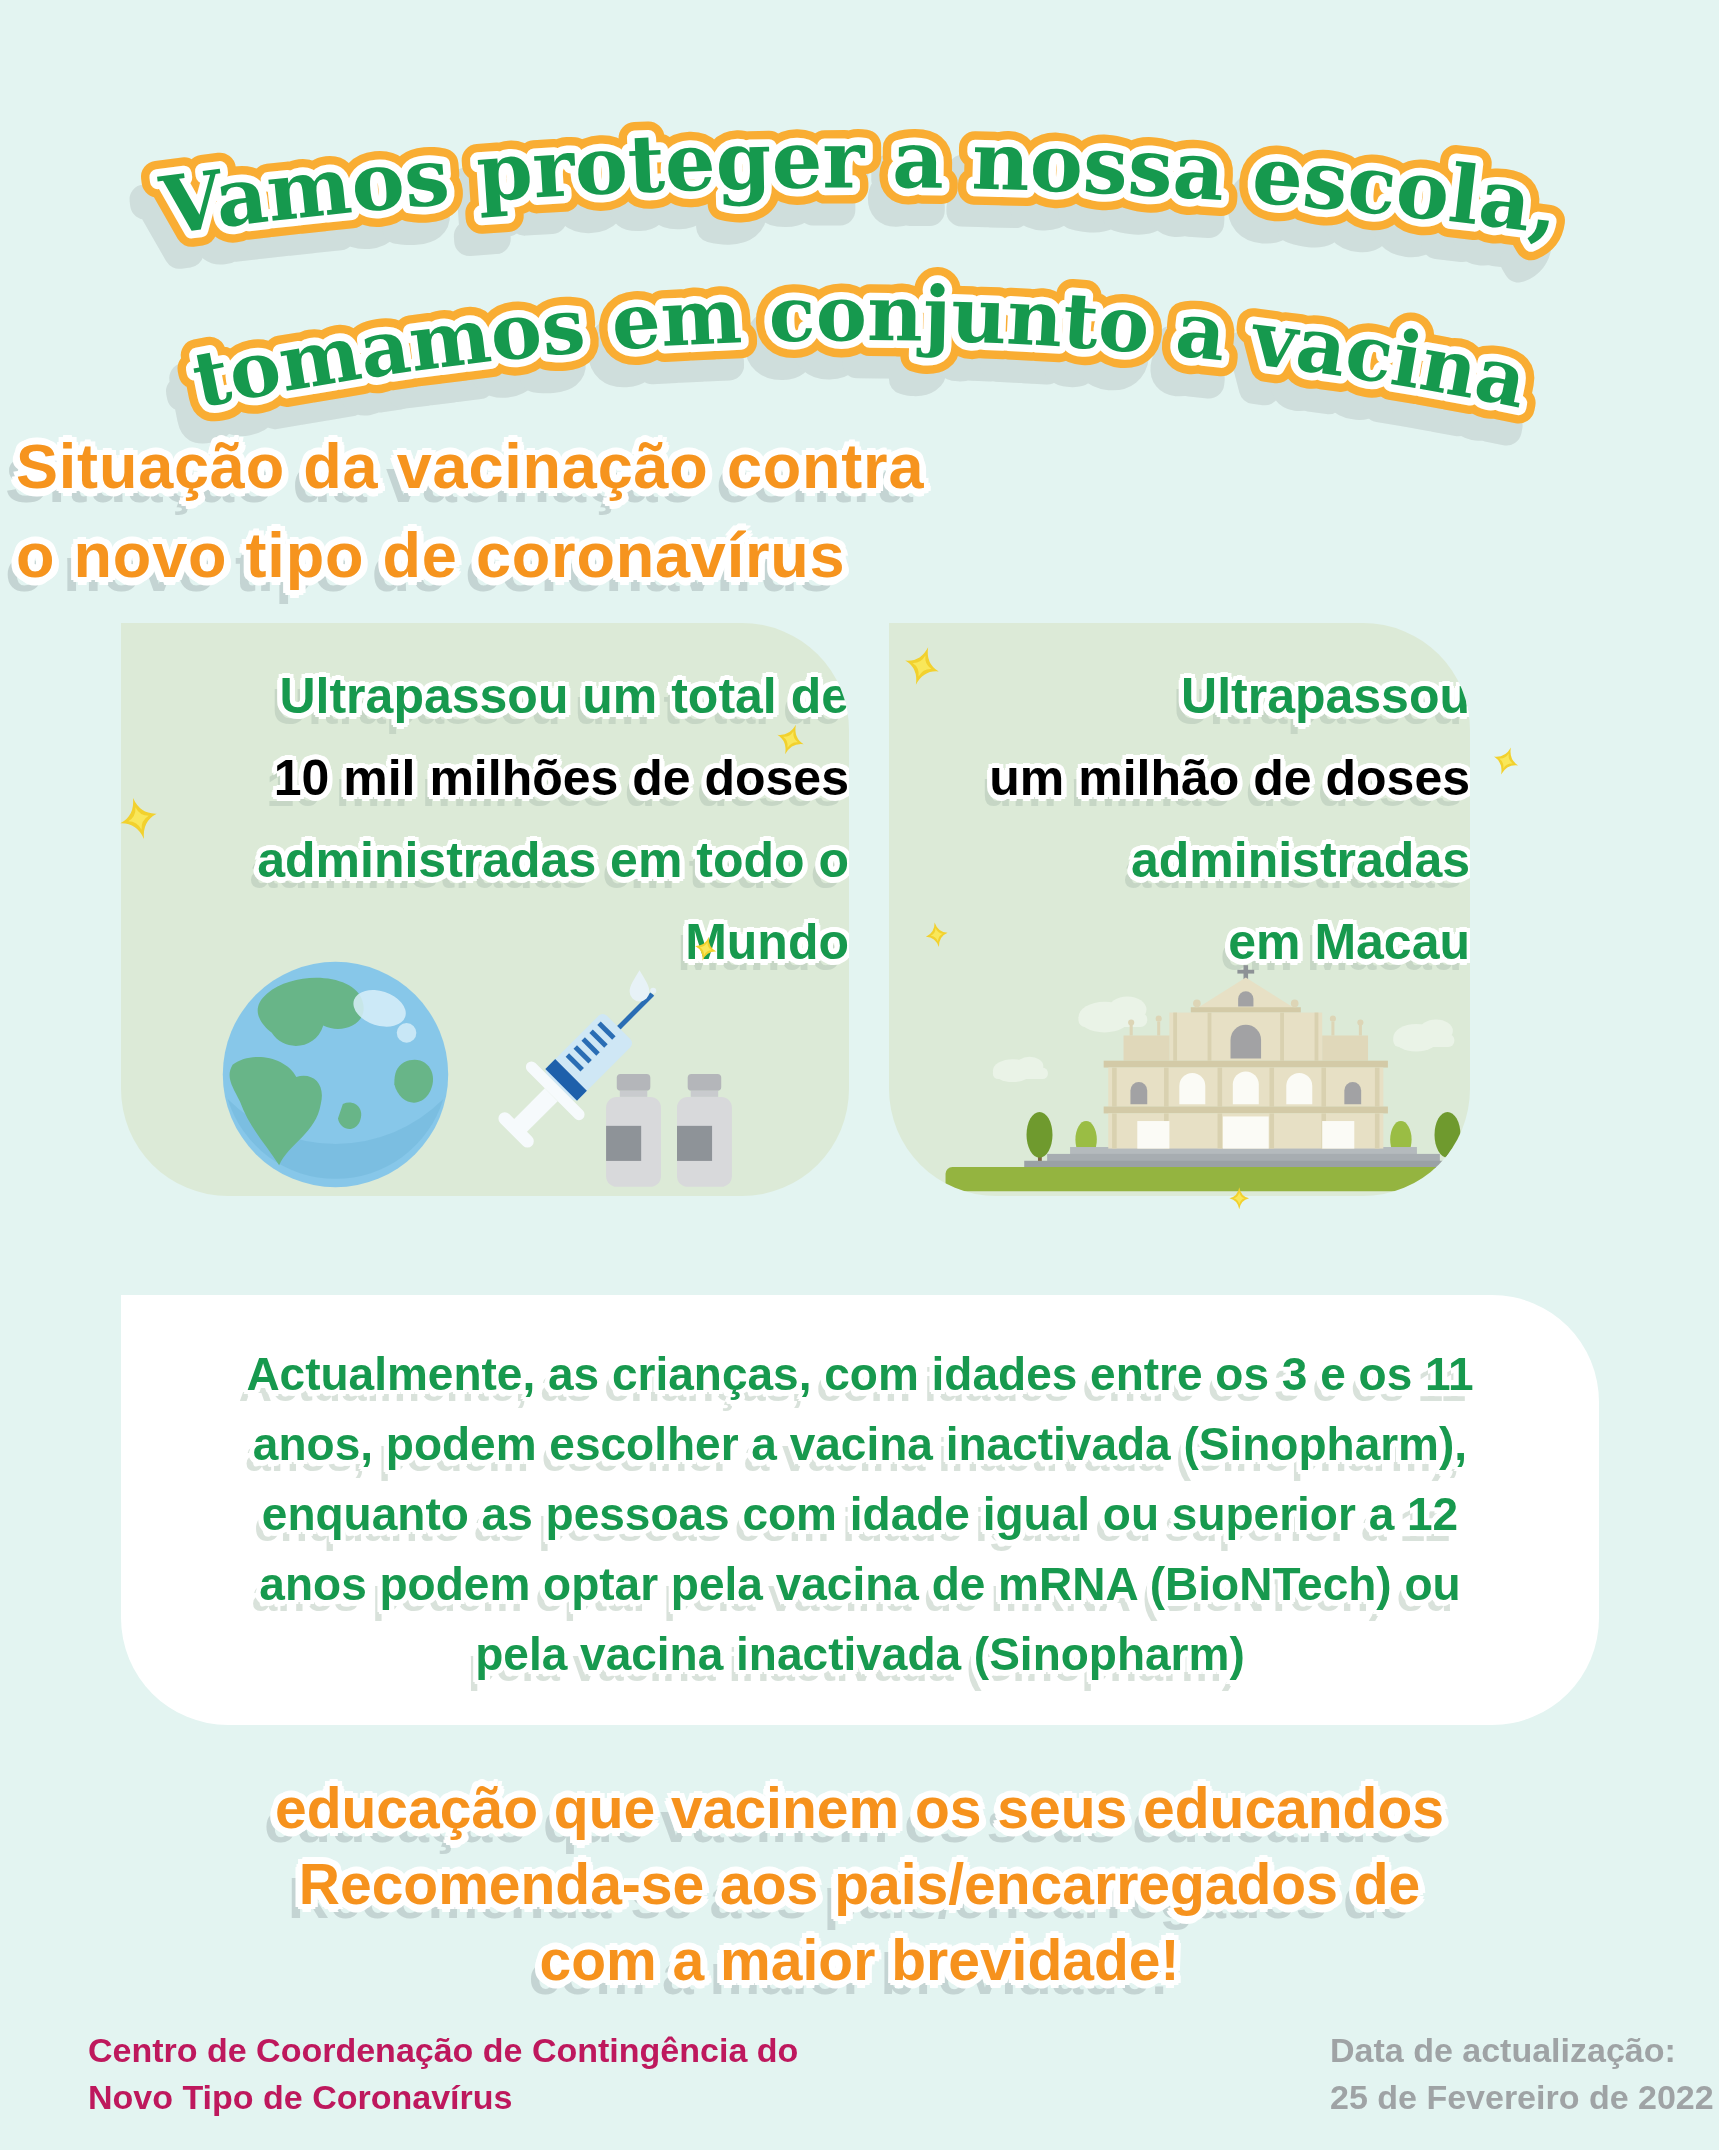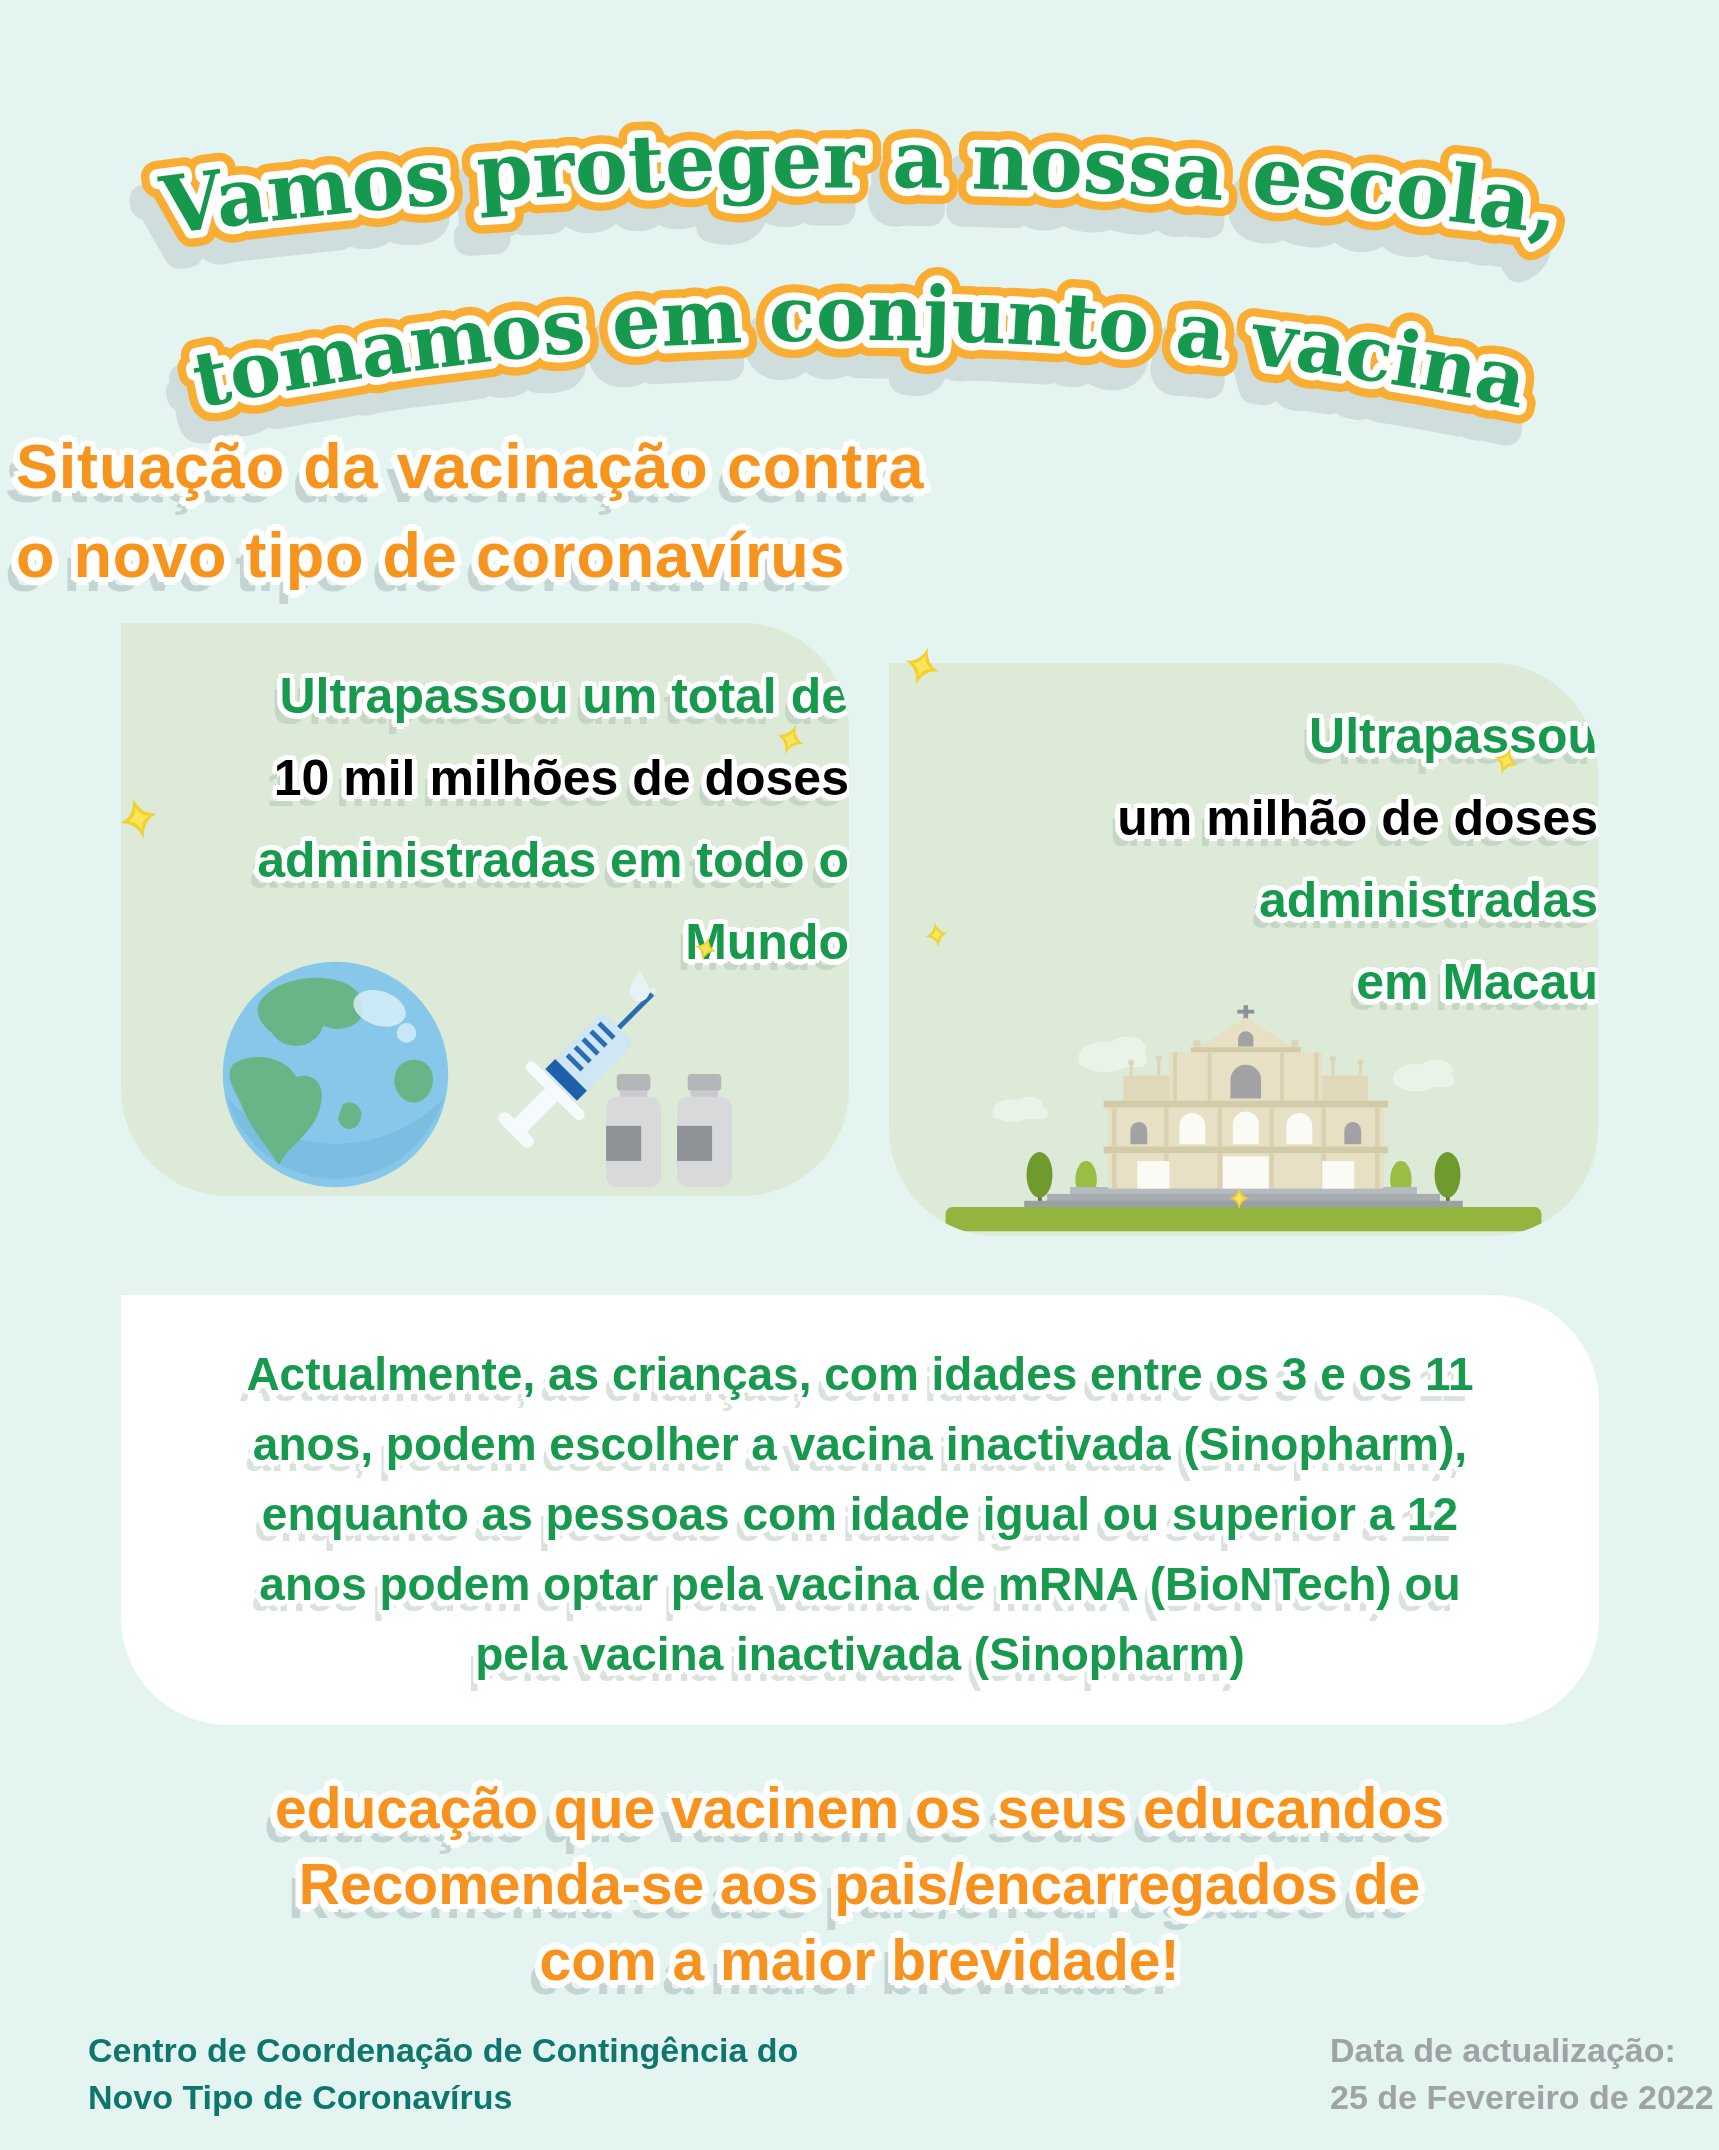--- a/index.html
+++ b/index.html
@@ -46,21 +46,21 @@
     color:#f6941e;letter-spacing:0.8px;
   }
 
   
   .card{
     position:absolute;top:623px;height:573px;
     background:#dcead7;border-radius:0 107px 107px 107px;
     overflow:hidden;
   }
   .card.world{left:121px;width:728px;}
-  .card.macau{left:889px;width:709px;margin-top:40px;}
+  .card.macau{left:889px;width:581px;}
   .card .lines{
     position:absolute;top:32px;left:0;width:100%;
     text-align:right;font-weight:bold;font-size:50px;line-height:82px;
   }
   .green{color:#17994e;}
   .orange{color:#000000;}
 
   .globe-svg{position:absolute;left:92px;top:329px;width:245px;height:245px;}
   .syringe-svg{position:absolute;left:329px;top:321px;width:252px;height:252px;}
   .droplet-svg{position:absolute;left:501px;top:345px;width:35px;height:35px;}
@@ -78,21 +78,21 @@
   }
 
   .recommendation{
     position:absolute;left:248px;top:1770px;width:1223px;
     text-align:center;font-weight:bold;font-size:57px;line-height:76px;
     color:#f6921d;
   }
 
   .footer-org{
     position:absolute;left:88px;top:2027px;
-    font-weight:bold;font-size:34px;line-height:47px;color:#0f766e;
+    font-weight:bold;font-size:34px;line-height:47px;color:#be185d;
   }
   .footer-date{
     position:absolute;left:1330px;top:2027px;
     font-weight:bold;font-size:34px;line-height:47px;color:#9fa3a5;
   }
 
   .sparkle{position:absolute;}
   .sparkle path{fill:#f2d12e;}
   .sparkle .inner{fill:#f9e75a;}
 </style>

